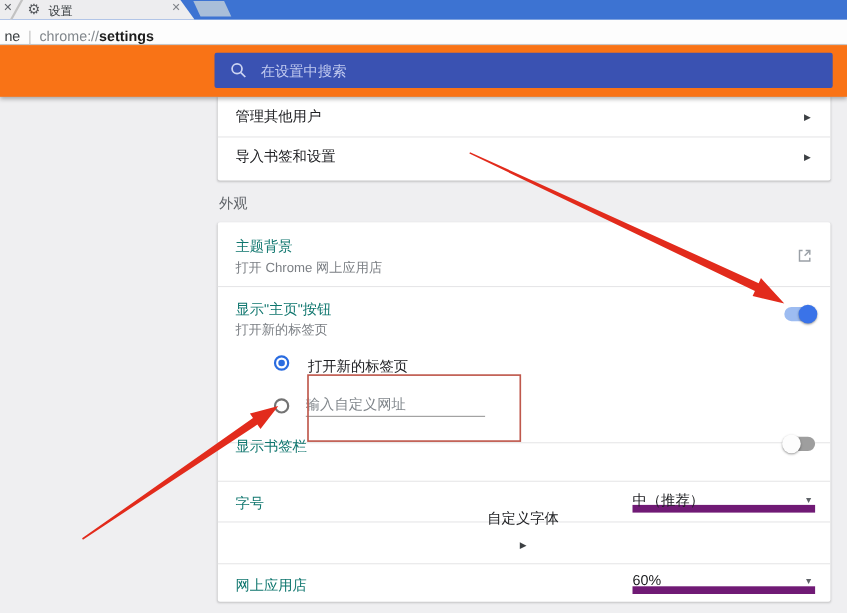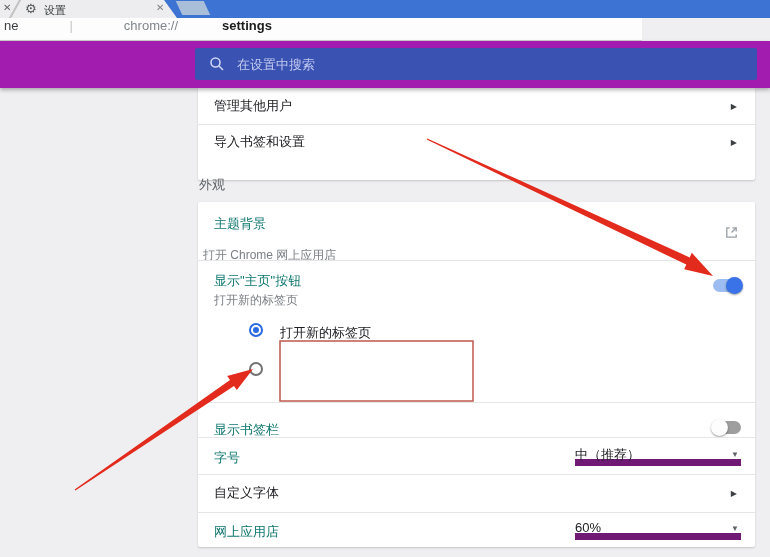--- a/index.html
+++ b/index.html
@@ -12,41 +12,41 @@
   .tabs-left { position:absolute; top:0; left:0; width:177px; height:18px; background:#ededef;
                clip-path:polygon(0 0,164px 0,177px 18px,0 18px); }
   .stub-close { position:absolute; left:3px; top:2px; font-size:10px; color:#5f6368; line-height:12px; }
   .tab-slant { position:absolute; left:14px; top:-2px; width:2px; height:22px; background:#c2c2c2; transform:rotate(29deg); }
   .tab-gear { position:absolute; left:25px; top:0px; font-size:13px; color:#55585c; line-height:18px; }
   .tab-title { position:absolute; left:44px; top:3px; font-size:11px; color:#3c4043; }
   .tab-close { position:absolute; left:156px; top:2px; font-size:10px; color:#7f8388; }
   .newtab-btn { position:absolute; left:179px; top:1px; width:28px; height:14px; background:#a9bed9; transform:skewX(25deg); }
 
   
-  .addressbar { position:absolute; top:18px; left:0; width:642px; height:23px; background:#fdfdfd;
-                border-bottom:1px solid #cfcfcf; display:flex; align-items:flex-start; font-size:13px;gap:44px; }
+  .addressbar { position:absolute; top:18px; left:0; width:770px; height:23px; background:#fdfdfd;
+                border-bottom:1px solid #cfcfcf; display:flex; align-items:flex-end; font-size:13px; }
   .url-prefix { color:#3c4043; margin-left:4px; }
   .url-sep { color:#c4c4c4; margin:0 7px; }
   .url-scheme { color:#80868b; }
   .url-host { color:#1b1b1b; font-weight:600; }
 
   
-  .md-header { position:absolute; top:41px; left:0; width:770px; height:47px; background:#a21caf;
+  .md-header { position:absolute; top:41px; left:0; width:770px; height:47px; background:#f97316;
                box-shadow:0 2px 4px rgba(0,0,0,.3); z-index:5; }
   .search-box { position:absolute; left:195px; top:7px; width:562px; height:32px; background:#3a52b2;
                 border-radius:2px; display:flex; align-items:center; }
   .search-box svg { margin-left:14px; flex:none; }
   .search-input { background:transparent; border:none; outline:none; color:#fff; font-size:13px;
                   margin-left:12px; width:480px; font-family:"Liberation Sans",sans-serif; }
   .search-input::placeholder { color:#c2cbf0; }
 
   
   .card { position:absolute; left:198px; width:557px; background:#fff; border-radius:2px;
           box-shadow:0 1px 2px rgba(0,0,0,.18); }
-  .card1 { top:88px; height:92px; border-radius:0 0 2px 2px; }
+  .card1 { top:88px; height:76px; border-radius:0 0 2px 2px; }
   .card2 { top:202px; height:345px; }
   .nav-row { position:absolute; left:0; width:557px; height:36px; display:flex; align-items:center;
              padding:0 18px 0 16px; cursor:pointer; }
   .nav-row .lbl { font-size:13px; color:#202124; flex:1; }
   .sub-arrow { font-size:8px; color:#3c4043; }
   .divider { position:absolute; left:0; width:557px; height:1px; background:#e6e6e8; }
 
   .section-label { position:absolute; left:199px; top:176px; font-size:13px; color:#5f6368; }
 
   .row-title { font-size:13px; color:#0f766e; }
@@ -127,62 +127,63 @@
       <span class="sub-arrow">▶</span>
     </div>
   </div>
 
   <div class="section-label">外观</div>
 
   <div class="card card2">
 
     <div style="position:absolute;top:0;left:0;width:557px;height:58px;">
       <div class="row-title" style="position:absolute;left:16px;top:13px;">主题背景</div>
-      <div class="row-sub" style="position:absolute;left:5px;top:33px;margin-top:12px;">打开 Chrome 网上应用店</div>
+      <div class="row-sub" style="position:absolute;left:16px;top:33px;">打开 Chrome 网上应用店</div>
       <svg class="ext-icon" width="15" height="15" viewBox="0 0 16 16">
         <path d="M6 3 H3 v10 h10 V10" fill="none" stroke="#9aa0a6" stroke-width="1.4"></path>
         <path d="M9 3 h4 v4" fill="none" stroke="#9aa0a6" stroke-width="1.4"></path>
         <line x1="13" y1="3" x2="8" y2="8" stroke="#9aa0a6" stroke-width="1.4"></line>
       </svg>
     </div>
     <div class="divider" style="top:58px;"></div>
 
     <div style="position:absolute;top:58px;left:0;width:557px;height:50px;">
       <div class="row-title" style="position:absolute;left:16px;top:12px;">显示"主页"按钮</div>
       <div class="row-sub" style="position:absolute;left:16px;top:32px;">打开新的标签页</div>
       <div class="toggle on" style="right:14px;top:19px;">
           <div class="knob"></div>
         </div>
     </div>
 
     <div class="radio selected" style="left:51px;top:121px;"></div>
     <div class="radio-label" style="left:82px;top:122px;">打开新的标签页</div>
 
     <div class="radio" style="left:51px;top:160px;"></div>
+    <input class="url-input" style="top: 155px;" placeholder="输入自定义网址">
 
     <div class="divider" style="top:200px;"></div>
 
-    <div style="position:absolute;top:208px;left:0;width:557px;height:35px;text-align:center;">
+    <div style="position:absolute;top:184px;left:0;width:557px;height:35px;text-align:center;">
       <div class="row-title" style="position:absolute;left:16px;top:11px;">显示书签栏</div>
       <div class="toggle off" style="right:14px;top:11px;">
           <div class="knob"></div>
         </div>
     </div>
     <div class="divider" style="top:235px;"></div>
 
     <div style="position:absolute;top:235px;left:0;width:557px;height:37px;">
       <div class="row-title" style="position:absolute;left:16px;top:12px;">字号</div>
       <div class="md-select" style="top:9px;">
         <span>中（推荐）</span>
         <span class="caret">▼</span>
       </div>
     </div>
     <div class="divider" style="top:272px;"></div>
 
-    <div class="nav-row" style="top:272px;height:38px;">
+    <div class="nav-row" style="top:260px;height:38px;flex-direction:column;">
       <span class="lbl">自定义字体</span>
       <span class="sub-arrow">▶</span>
     </div>
     <div class="divider" style="top:310px;"></div>
 
     <div style="position:absolute;top:310px;left:0;width:557px;height:35px;">
       <div class="row-title" style="position:absolute;left:16px;top:11px;">网上应用店</div>
       <div class="md-select" style="top:8px;">
         <span>60%</span>
         <span class="caret">▼</span>

